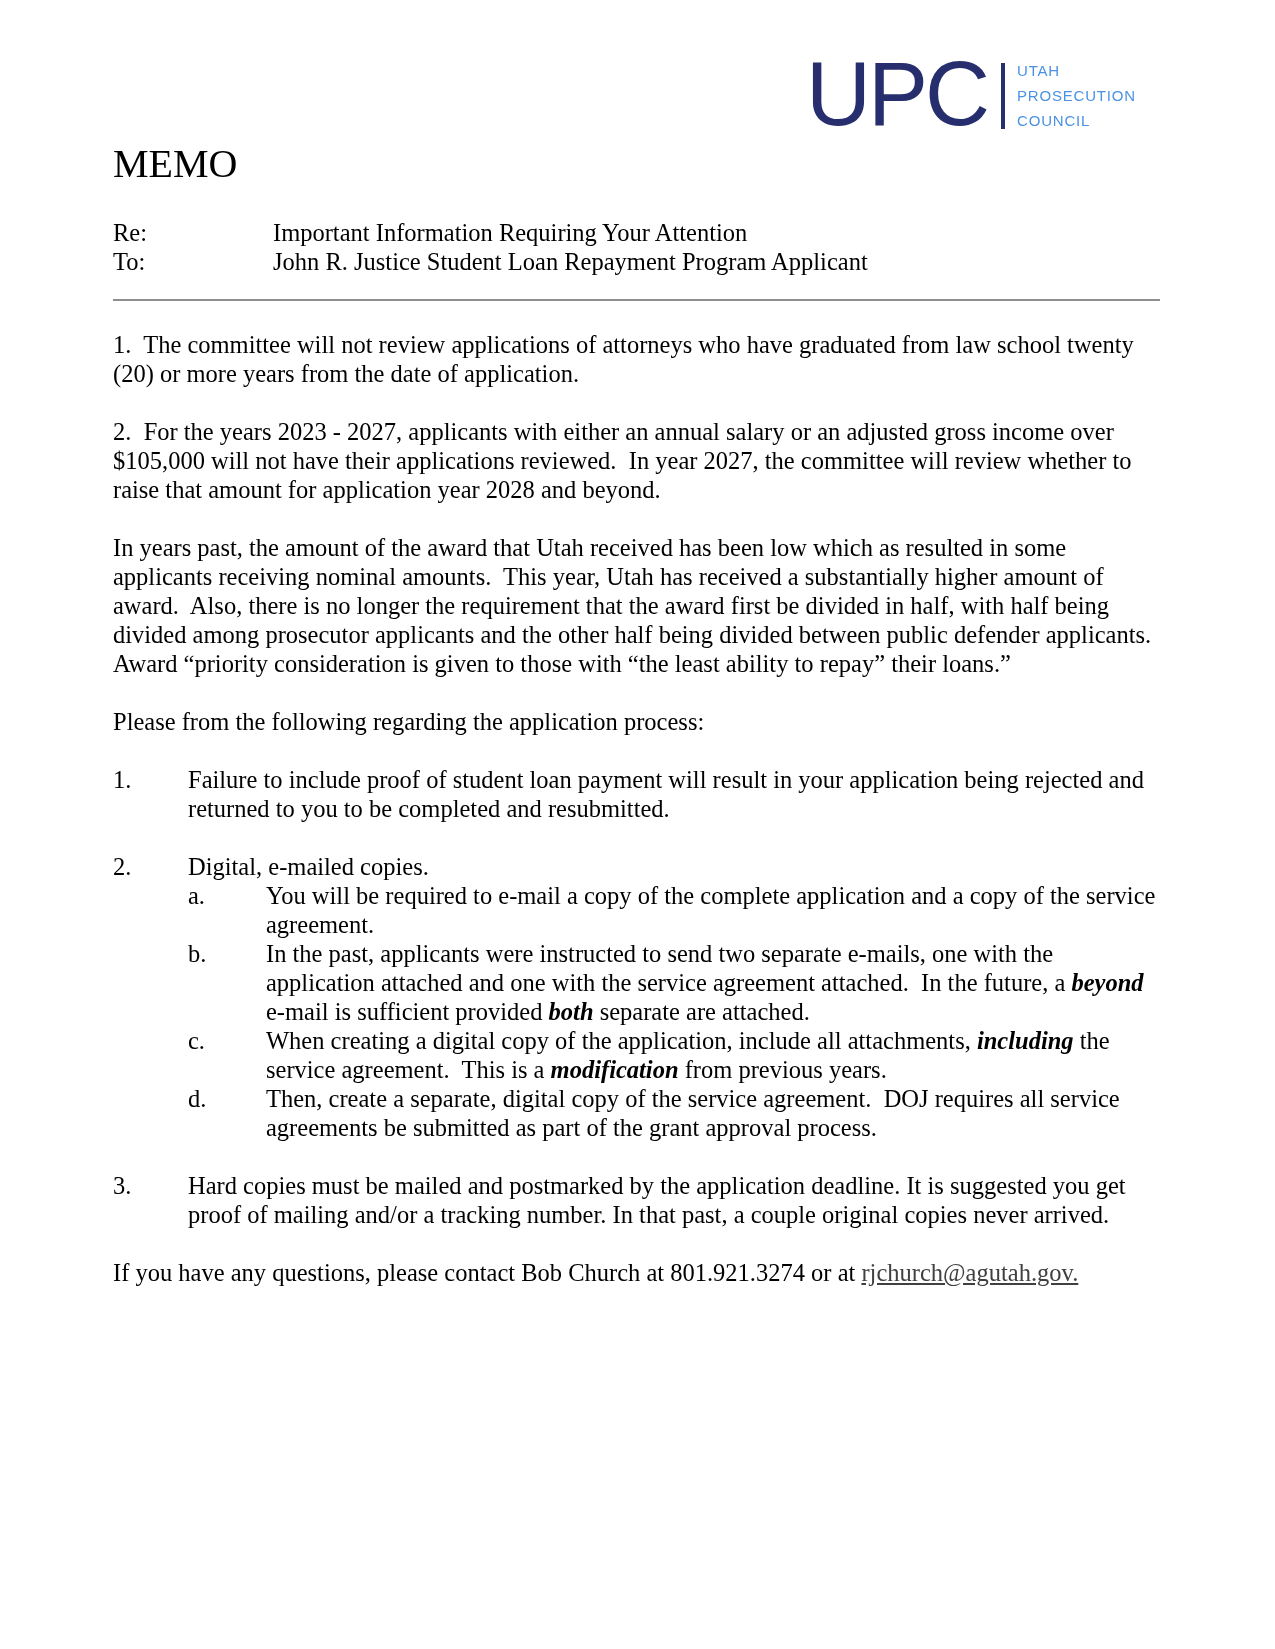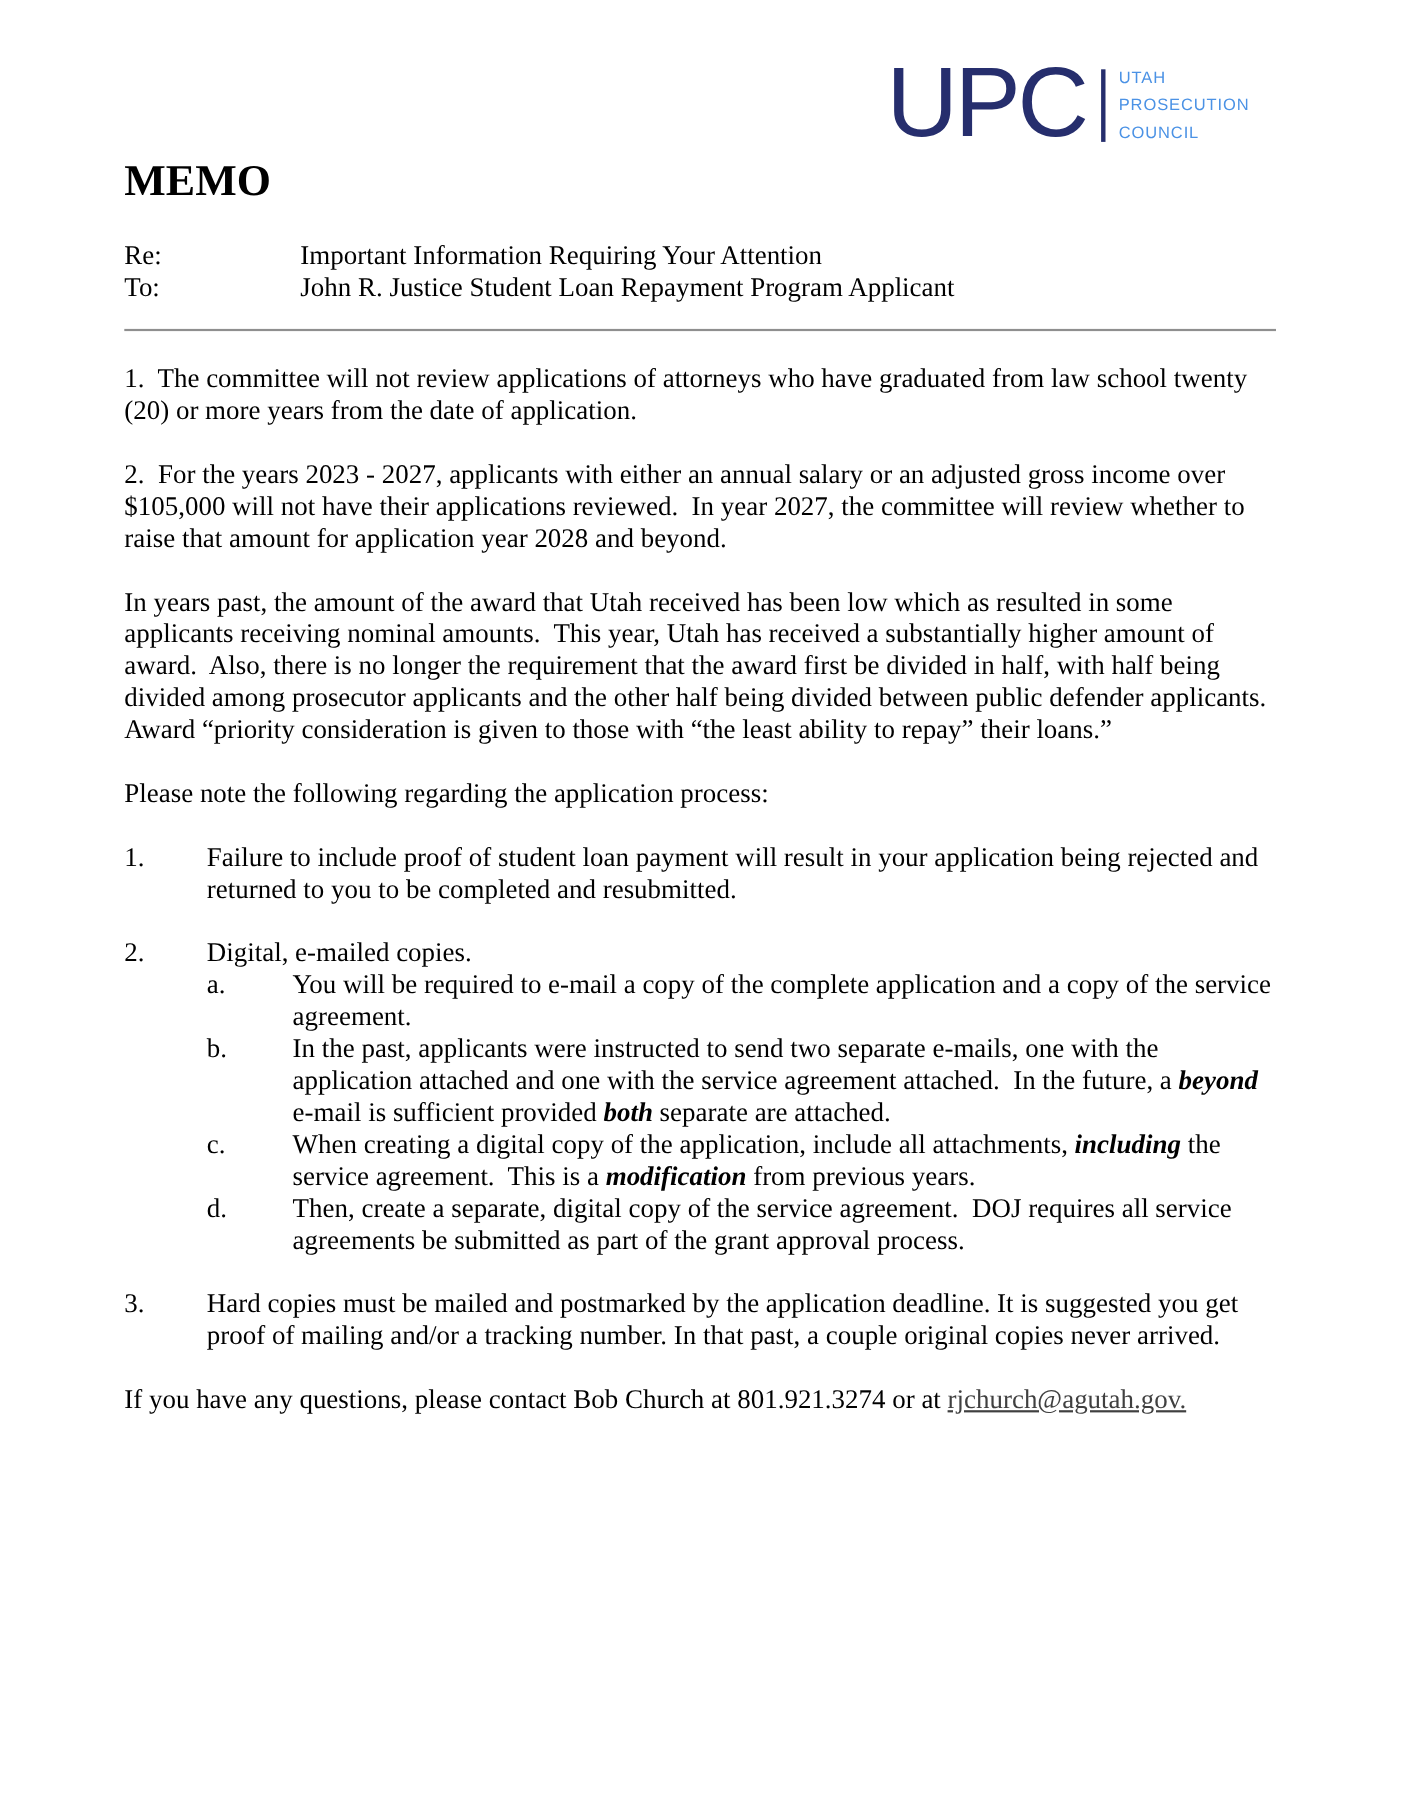--- a/index.html
+++ b/index.html
@@ -49,21 +49,21 @@
 
   
   .content {
     padding: 142px 115px 0 113px;
     font-size: 24.5px;
     line-height: 29px;
   }
   .memo-title {
     font-size: 40px;
     line-height: 44px;
-    font-weight: 700;
+    font-weight: 400;
     margin: 0;
     letter-spacing: 0;
   }
 
   .meta { margin-top: 32px; }
   .meta-row { display: flex; }
   .meta-label { width: 160px; flex: none; }
   .meta-value { flex: 1; }
 
   .rule {
@@ -126,21 +126,21 @@
 
     <hr class="rule">
 
 
     <p class="para">1.  The committee will not review applications of attorneys who have graduated from law school twenty (20) or more years from the date of application.</p>
 
     <p class="para">2.  For the years 2023 - 2027, applicants with either an annual salary or an adjusted gross income over $105,000 will not have their applications reviewed.  In year 2027, the committee will review whether to raise that amount for application year 2028 and beyond.</p>
 
     <p class="para">In years past, the amount of the award that Utah received has been low which as resulted in some applicants receiving nominal amounts.  This year, Utah has received a substantially higher amount of award.  Also, there is no longer the requirement that the award first be divided in half, with half being divided among prosecutor applicants and the other half being divided between public defender applicants.  Award “priority consideration is given to those with “the least ability to repay” their loans.”</p>
 
-    <p class="para">Please note the following regarding the application process:</p>
+    <p class="para">Please from the following regarding the application process:</p>
 
     <div class="list-item">
       <span class="li-marker">1.</span>
       <span class="li-text">Failure to include proof of student loan payment will result in your application being rejected and returned to you to be completed and resubmitted.</span>
     </div>
 
     <div class="list-item">
       <span class="li-marker">2.</span>
       <div>
         <div class="li-text">Digital, e-mailed copies.</div>

